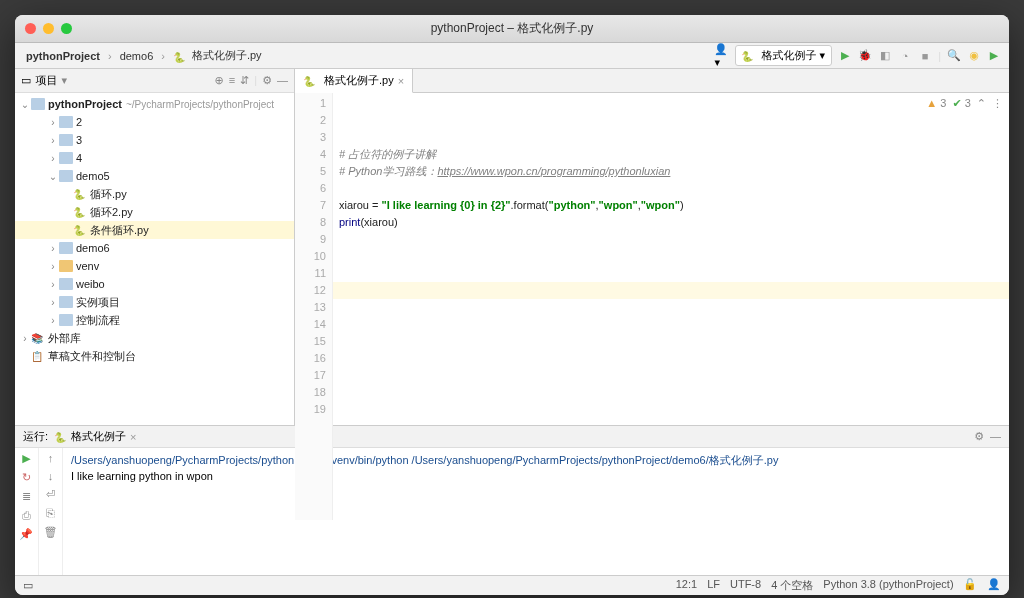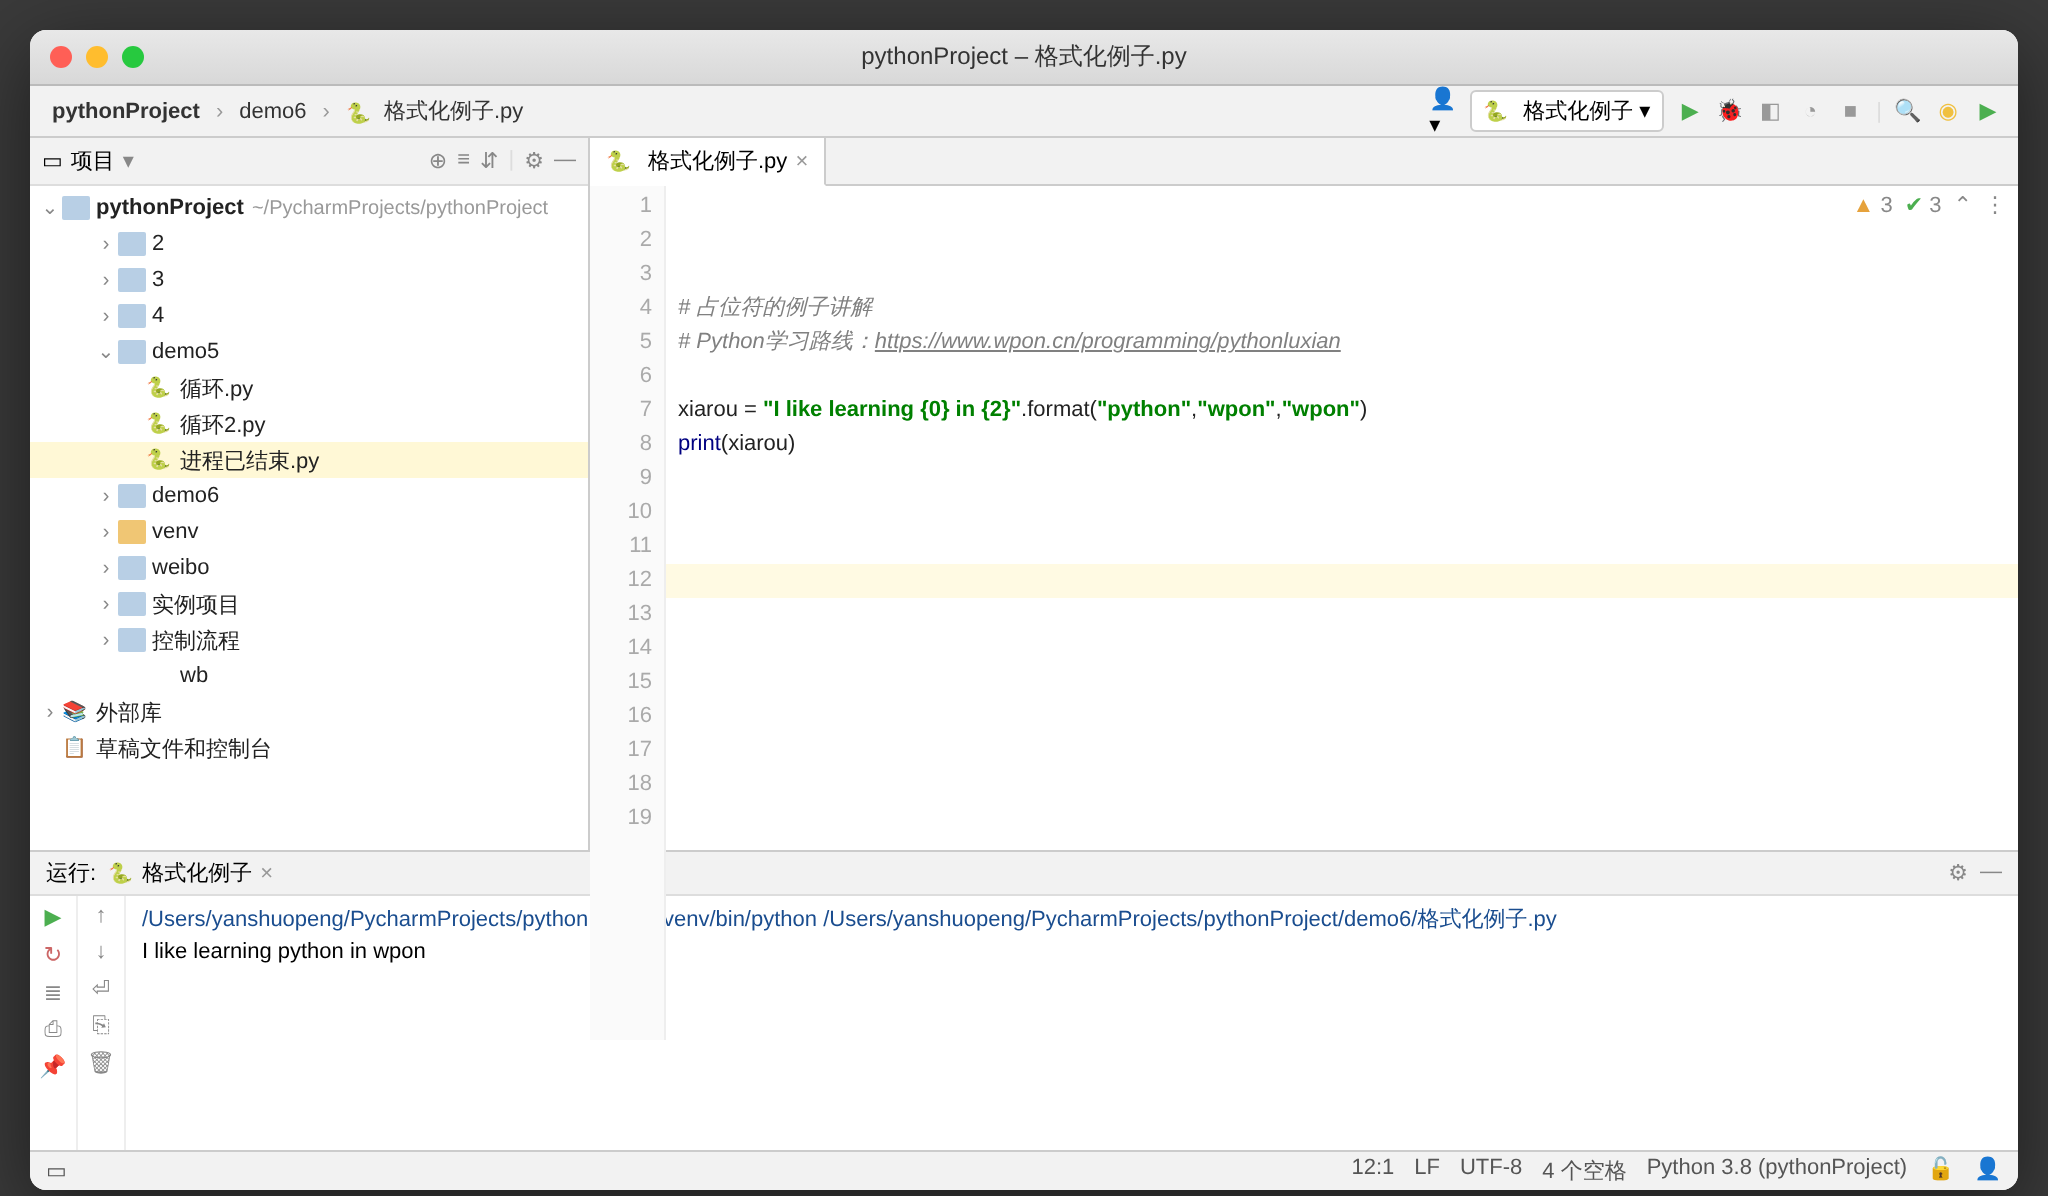--- a/index.html
+++ b/index.html
@@ -155,21 +155,21 @@
                 <span class="tree-label">循环.py</span>
               </div>
               <div class="tree-row" style="padding-left: 46px;">
                 <span class="tw"></span>
                 <span class="fo py"></span>
                 <span class="tree-label">循环2.py</span>
               </div>
               <div class="tree-row sel" style="padding-left: 46px;">
                 <span class="tw"></span>
                 <span class="fo py"></span>
-                <span class="tree-label">进程已结束.py</span>
+                <span class="tree-label">条件循环.py</span>
               </div>
               <div class="tree-row" style="padding-left: 32px;">
                 <span class="tw">›</span>
                 <span class="fo folder"></span>
                 <span class="tree-label">demo6</span>
               </div>
               <div class="tree-row" style="padding-left: 32px;">
                 <span class="tw">›</span>
                 <span class="fo folder-o"></span>
                 <span class="tree-label">venv</span>
@@ -181,25 +181,20 @@
               </div>
               <div class="tree-row" style="padding-left: 32px;">
                 <span class="tw">›</span>
                 <span class="fo folder"></span>
                 <span class="tree-label">实例项目</span>
               </div>
               <div class="tree-row" style="padding-left: 32px;">
                 <span class="tw">›</span>
                 <span class="fo folder"></span>
                 <span class="tree-label">控制流程</span>
-              </div>
-              <div class="tree-row" style="padding-left: 46px;">
-                <span class="tw"></span>
-                <span class="fo "></span>
-                <span class="tree-label">wb</span>
               </div>
             </div>
           <div class="tree-row" style="padding-left:4px">
             <span class="tw">›</span>
             <span class="fo lib"></span>
             <span class="tree-label">外部库</span>
           </div>
           <div class="tree-row" style="padding-left:16px">
             <span class="fo scratch"></span>
             <span class="tree-label">草稿文件和控制台</span>

